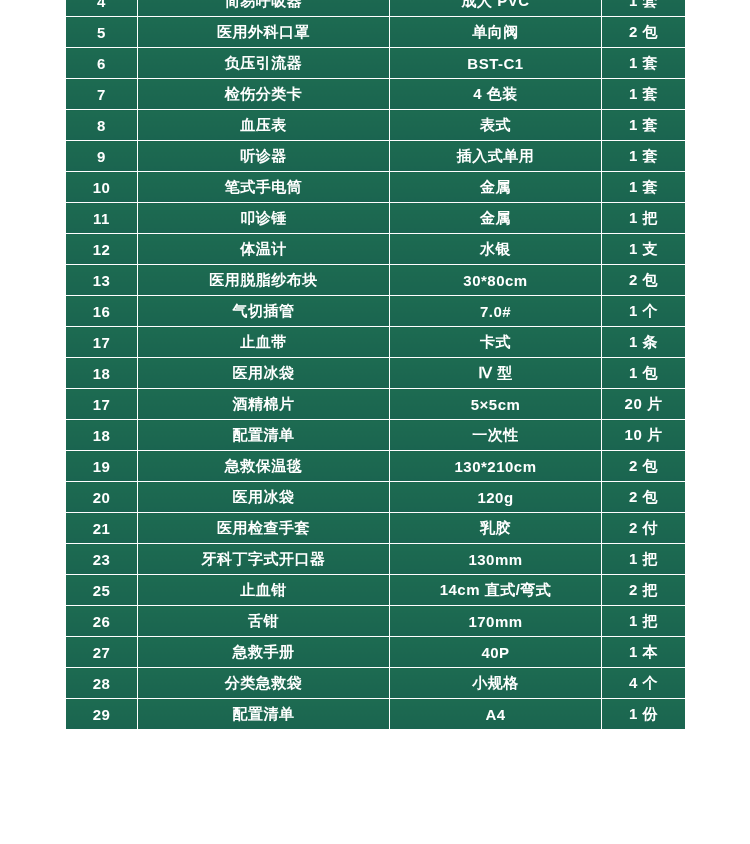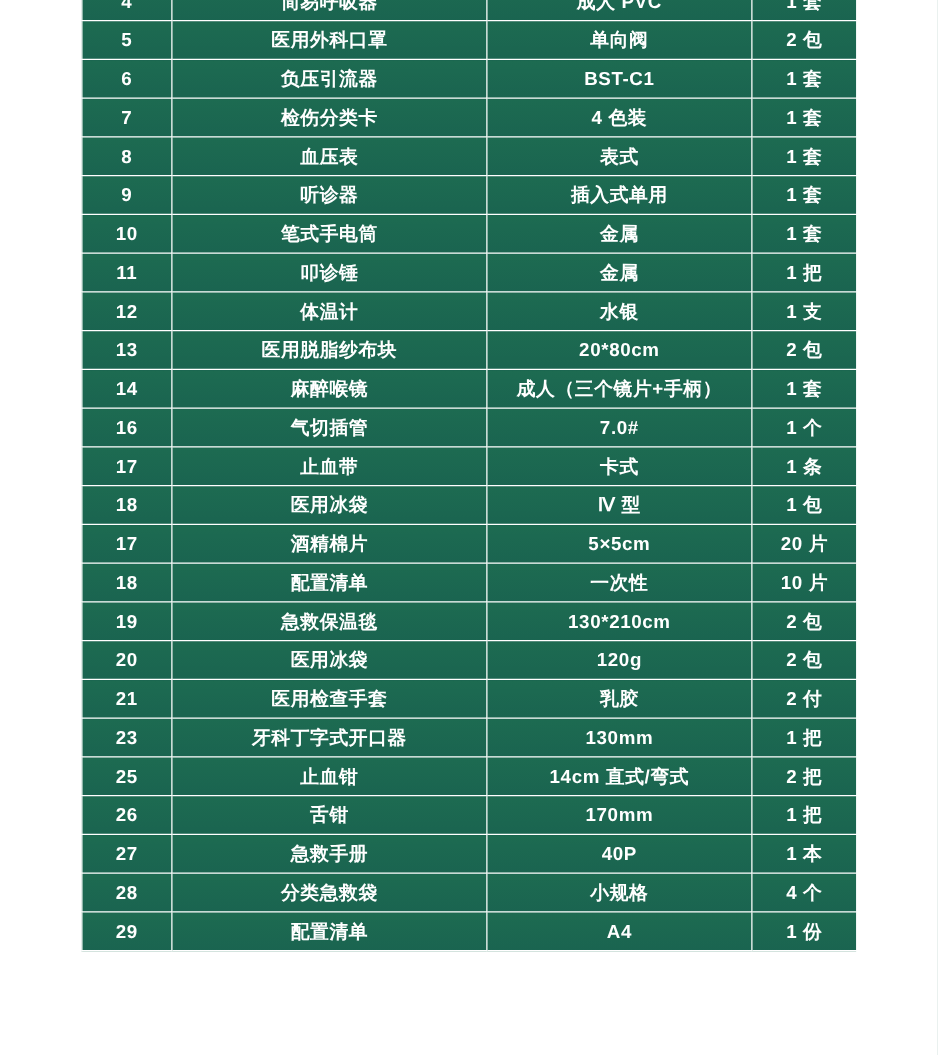--- a/index.html
+++ b/index.html
@@ -141,28 +141,22 @@
           </tr>
           <tr>
             <td>12</td>
             <td>体温计</td>
             <td>水银</td>
             <td>1 支</td>
           </tr>
           <tr>
             <td>13</td>
             <td>医用脱脂纱布块</td>
-            <td>20*80cm</td>
-            <td>2 包</td>
-          </tr>
-          <tr>
-            <td>14</td>
-            <td>麻醉喉镜</td>
-            <td>成人（三个镜片+手柄）</td>
-            <td>1 套</td>
+            <td>30*80cm</td>
+            <td>2 包</td>
           </tr>
           <tr>
             <td>16</td>
             <td>气切插管</td>
             <td>7.0#</td>
             <td>1 个</td>
           </tr>
           <tr>
             <td>17</td>
             <td>止血带</td>

